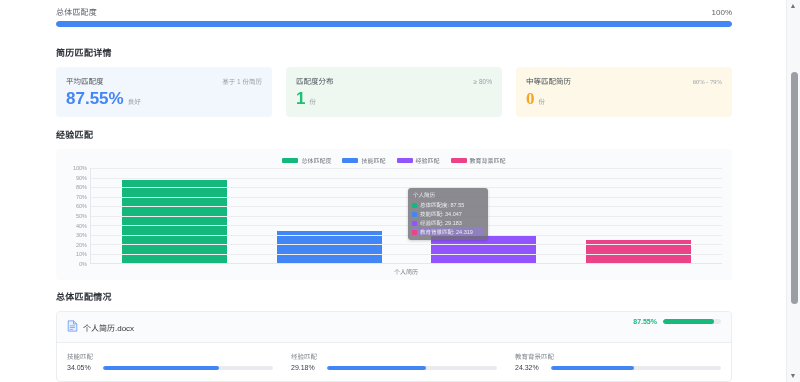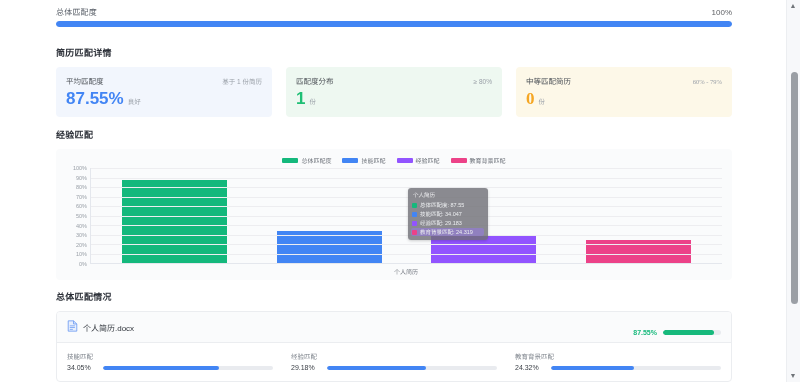--- a/index.html
+++ b/index.html
@@ -277,21 +277,21 @@
 
   
   .detail-card {
     border: 1px solid #ebedf0;
     border-radius: 4px;
     overflow: hidden;
     background: #fff;
   }
   .detail-head {
     display: flex;
-    align-items: flex-end;
+    align-items: flex-start;
     justify-content: space-between;
     background: #fafbfc;
     padding: 6px 10px;
     border-bottom: 1px solid #ebedf0;
   }
   .file-name-wrap {
     display: flex;
     align-items: center;
     gap: 5px;
   }

